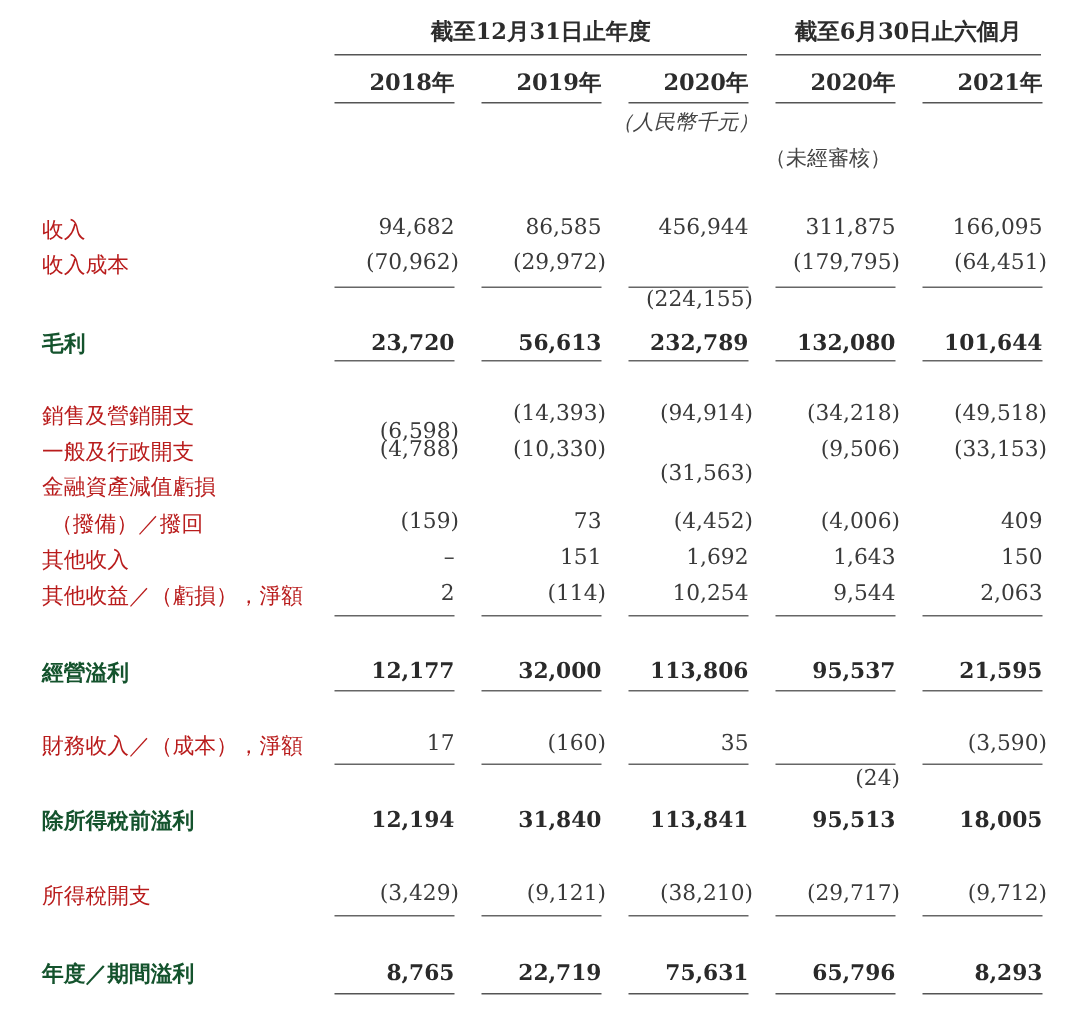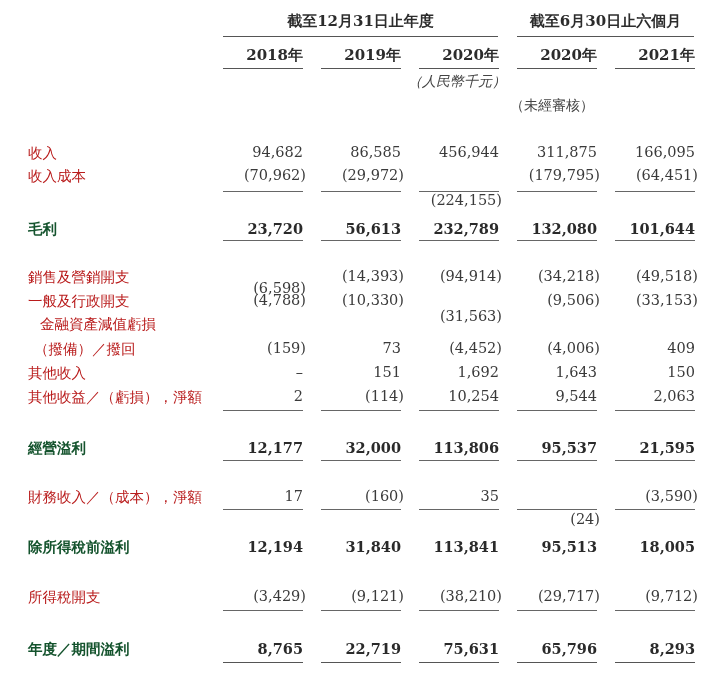--- a/index.html
+++ b/index.html
@@ -85,21 +85,21 @@
 <div class="cell" style="left:520px; top:268px;">(34,218)</div>
 <div class="cell" style="left:618px; top:268px;">(49,518)</div>
 
 <div class="label" style="top:292px;">一般及行政開支</div>
 <div class="cell" style="left:226px; top:292px;">(4,788)</div>
 <div class="cell" style="left:324px; top:292px;">(10,330)</div>
 <div class="cell" style="left:422px; top:308px;">(31,563)</div>
 <div class="cell" style="left:520px; top:292px;">(9,506)</div>
 <div class="cell" style="left:618px; top:292px;">(33,153)</div>
 
-<div class="label" style="top:315px;margin-left:12px;">金融資產減值虧損</div>
+<div class="label" style="top:315px;">金融資產減值虧損</div>
 
 <div class="label" style="top:340px; left:34px;">（撥備）／撥回</div>
 <div class="cell" style="left:226px; top:340px;">(159)</div>
 <div class="cell" style="left:321px; top:340px;">73</div>
 <div class="cell" style="left:422px; top:340px;">(4,452)</div>
 <div class="cell" style="left:520px; top:340px;">(4,006)</div>
 <div class="cell" style="left:615px; top:340px;">409</div>
 
 <div class="label" style="top:364px;">其他收入</div>
 <div class="cell" style="left:223px; top:364px;">–</div>

